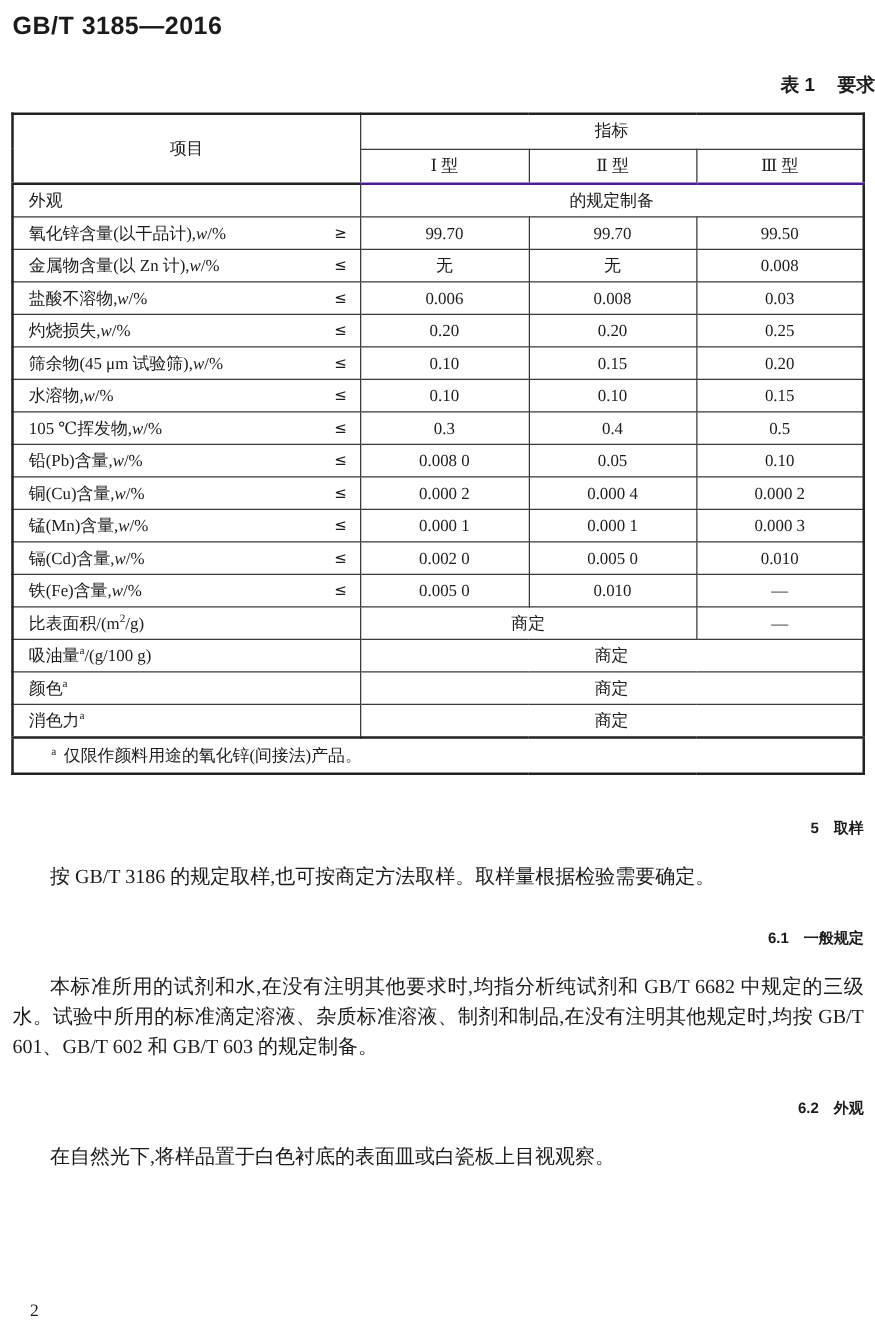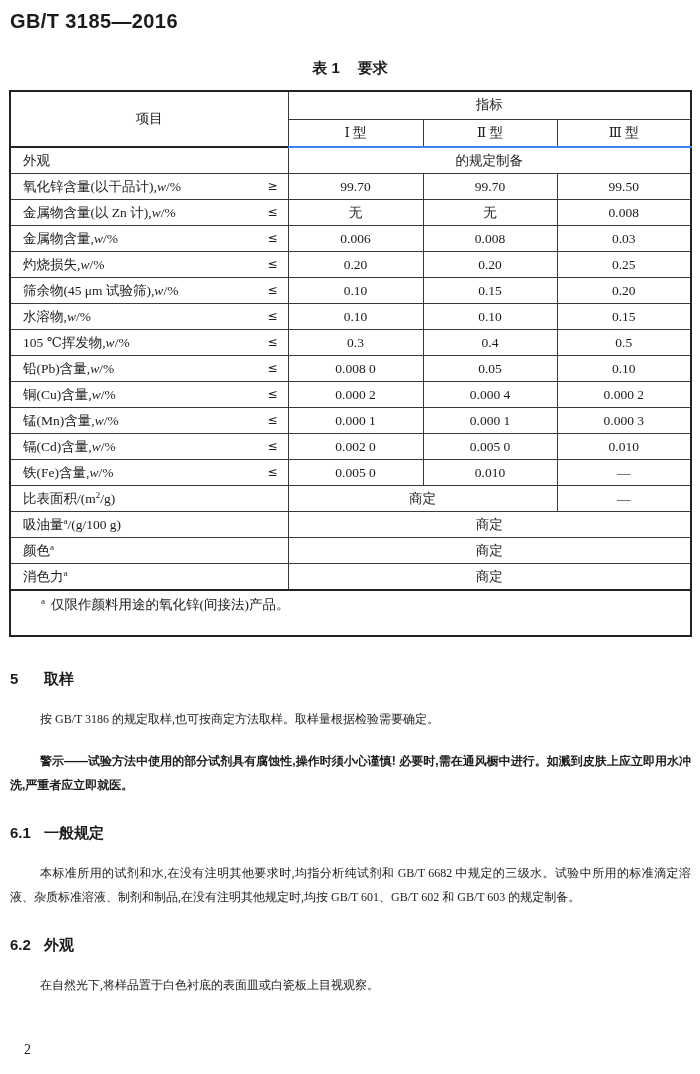--- a/index.html
+++ b/index.html
@@ -10,64 +10,64 @@
     font-family:"Liberation Serif","DejaVu Serif",serif;
   }
 
   .docnum {
     margin:10px 0 0 10px;
     font-family:"Liberation Sans","DejaVu Sans",sans-serif;
     font-weight:700; font-size:20px; letter-spacing:0.4px;
   }
 
   .tbl-title {
-    margin-top:26px; text-align:center;
+    margin-top:26px; text-align:right;
     font-family:"Liberation Sans","DejaVu Sans",sans-serif;
     font-weight:700; font-size:15px;
   }
   .tbl-title .pre { margin-right:18px; }
 
   table.spec {
     margin:12px 0 0 9px; width:681px;
     border-collapse:collapse; table-layout:fixed;
     border:2px solid #222;
     font-size:13.5px;
   }
   table.spec th, table.spec td { border:1px solid #3a3a3a; }
   table.spec thead th {
     font-weight:400; text-align:center; height:28px;
     font-size:13.5px; padding:2px;margin-left:16px;
   }
   table.spec thead { border-bottom:2px solid #222; }
-  table.spec thead tr:last-child th { border-bottom:2px solid #3b82f6; }
+  table.spec thead tr:last-child th { border-bottom:2px solid #4c1d95; }
   table.spec td { padding:4px 3px; line-height:17px; text-align:center; }
   td.c-item { text-align:left; padding:4px 0; }
   .rowflex {
     display:flex; justify-content:space-between; align-items:center;
     padding:0 7px 0 9px; min-height:17px;
   }
   .sym { font-family:"DejaVu Sans",sans-serif; font-size:12px; line-height:17px; }
   sup { font-size:9px; line-height:0; vertical-align:super; }
   i { font-style:italic; }
   tr.fn td {
     border-top:2px solid #222; text-align:left;
-    padding:5px 8px 22px 30px;
+    padding:5px 8px 5px 30px;
   }
   tr.fn sup { margin-right:6px; }
 
   .sections { margin:0 9px 0 10px; }
   .h {
     margin-top:26px;
     font-family:"Liberation Sans","DejaVu Sans",sans-serif;
-    font-weight:700; font-size:15px; line-height:20px;
+    font-weight:700; font-size:12px; line-height:20px;text-align:right;
   }
   .sections .h:first-child { margin-top:32px; }
   .h .num { display:inline-block; min-width:22px; margin-right:12px; }
   .para {
-    margin-top:18px; font-size:12px; line-height:24px;
+    margin-top:18px; font-size:16px; line-height:24px;
     text-indent:30px; text-align:justify;
   }
   .para.bold {
     font-weight:700;
     font-family:"Liberation Sans","DejaVu Sans",sans-serif;
   }
   .pagenum {
     position:absolute; left:24px; bottom:16px; font-size:14px;
   }
 </style>
@@ -125,21 +125,21 @@
             <span class="sym">≤</span>
           </div>
         </td>
         <td>无</td>
         <td>无</td>
         <td>0.008</td>
       </tr>
       <tr>
         <td class="c-item">
           <div class="rowflex">
-            <span><span>金属物含量,</span><i>w</i><span>/%</span></span>
+            <span><span>盐酸不溶物,</span><i>w</i><span>/%</span></span>
             <span class="sym">≤</span>
           </div>
         </td>
         <td>0.006</td>
         <td>0.008</td>
         <td>0.03</td>
       </tr>
       <tr>
         <td class="c-item">
           <div class="rowflex">
@@ -274,20 +274,19 @@
       </tr>
       <tr class="fn">
         <td colspan="4"><sup>a</sup><span>仅限作颜料用途的氧化锌(间接法)产品。</span></td>
       </tr>
     </tbody>
 </table>
 
 <div class="sections">
     <div class="h"><span class="num">5</span><span>取样</span></div>
     <p class="para">按 GB/T 3186 的规定取样,也可按商定方法取样。取样量根据检验需要确定。</p>
-    <p class="para bold">警示——试验方法中使用的部分试剂具有腐蚀性,操作时须小心谨慎! 必要时,需在通风橱中进行。如溅到皮肤上应立即用水冲洗,严重者应立即就医。</p>
     <div class="h"><span class="num">6.1</span><span>一般规定</span></div>
     <p class="para">本标准所用的试剂和水,在没有注明其他要求时,均指分析纯试剂和 GB/T 6682 中规定的三级水。试验中所用的标准滴定溶液、杂质标准溶液、制剂和制品,在没有注明其他规定时,均按 GB/T 601、GB/T 602 和 GB/T 603 的规定制备。</p>
     <div class="h"><span class="num">6.2</span><span>外观</span></div>
     <p class="para">在自然光下,将样品置于白色衬底的表面皿或白瓷板上目视观察。</p>
   </div>
 
 <div class="pagenum">2</div>
 
 </body></html>

